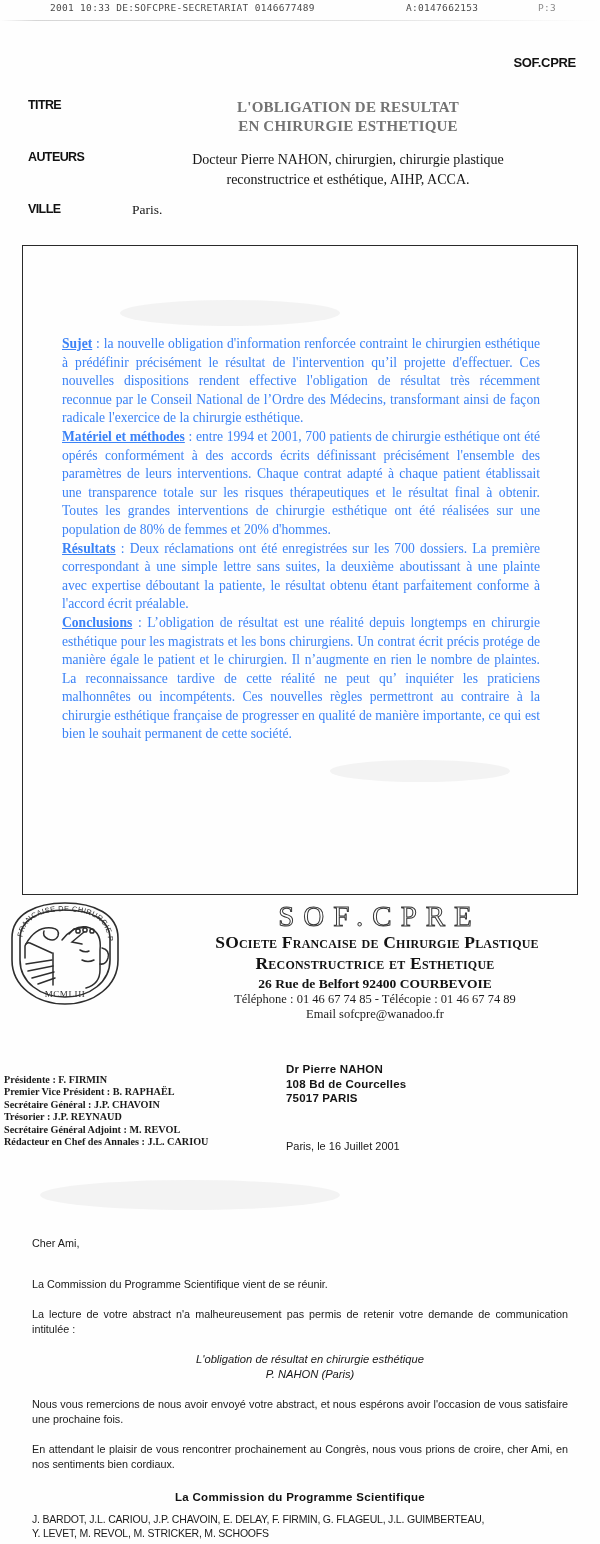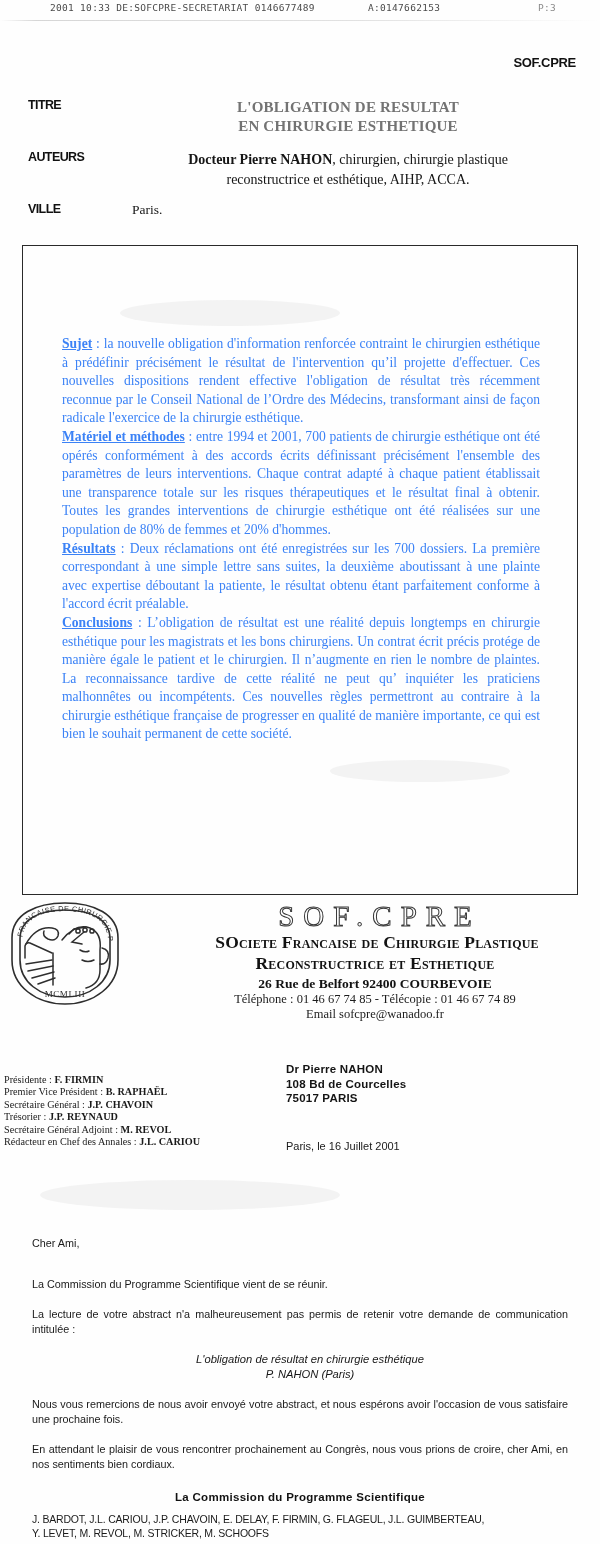--- a/index.html
+++ b/index.html
@@ -29,21 +29,21 @@
     left: 0;
     width: 600px;
     height: 16px;
     font-family: "DejaVu Sans Mono", monospace;
     font-size: 9.5px;
     letter-spacing: 0.3px;
     color: #4a4a4a;
     white-space: nowrap;
   }
   .fax-left   { position: absolute; left: 2px;   top: 0; margin-left: 48px; }
-  .fax-mid    { position: absolute; left: 368px; top: 0; }
+  .fax-mid    { position: absolute; left: 406px; top: 0; }
   .fax-right  { position: absolute; left: 538px; top: 0; color: #8a8a8a; }
 
   .fax-rule {
     position: absolute;
     top: 20px; left: 0;
     width: 600px; height: 1px;
     background: linear-gradient(to right,
         rgba(140,140,140,0.0) 0%,
         rgba(140,140,140,0.35) 6%,
         rgba(140,140,140,0.25) 60%,
@@ -87,21 +87,21 @@
     letter-spacing: 0.2px;
     color: #737373;
   }
 
   .authors {
     text-align: center;
     font-size: 14px;
     line-height: 20px;
     color: #151515;
   }
-  .authors b { font-weight: bold; text-align: right; }
+  .authors b { font-weight: normal; text-align: right; }
 
   .ville-value {
     font-size: 13.5px;
     color: #151515;
     padding-left: 4px;
   }
 
   
   .abstract-box {
     position: absolute;
@@ -202,21 +202,21 @@
   .officers {
     position: absolute;
     left: 4px;
     top: 1074px;
     width: 250px;
     font-family: "Liberation Serif", serif;
     font-size: 10.2px;
     line-height: 12.4px;
     color: #1a1a1a;
   }
-  .officers .role { font-weight: normal; margin-top: 44px; }
+  .officers .role { font-weight: bold; margin-top: 44px; }
   .officers .who  { font-weight: bold; }
 
   
   .recipient {
     position: absolute;
     left: 286px;
     top: 1062px;
     font-family: "Liberation Sans", sans-serif;
     font-weight: bold;
     font-size: 11.5px;

